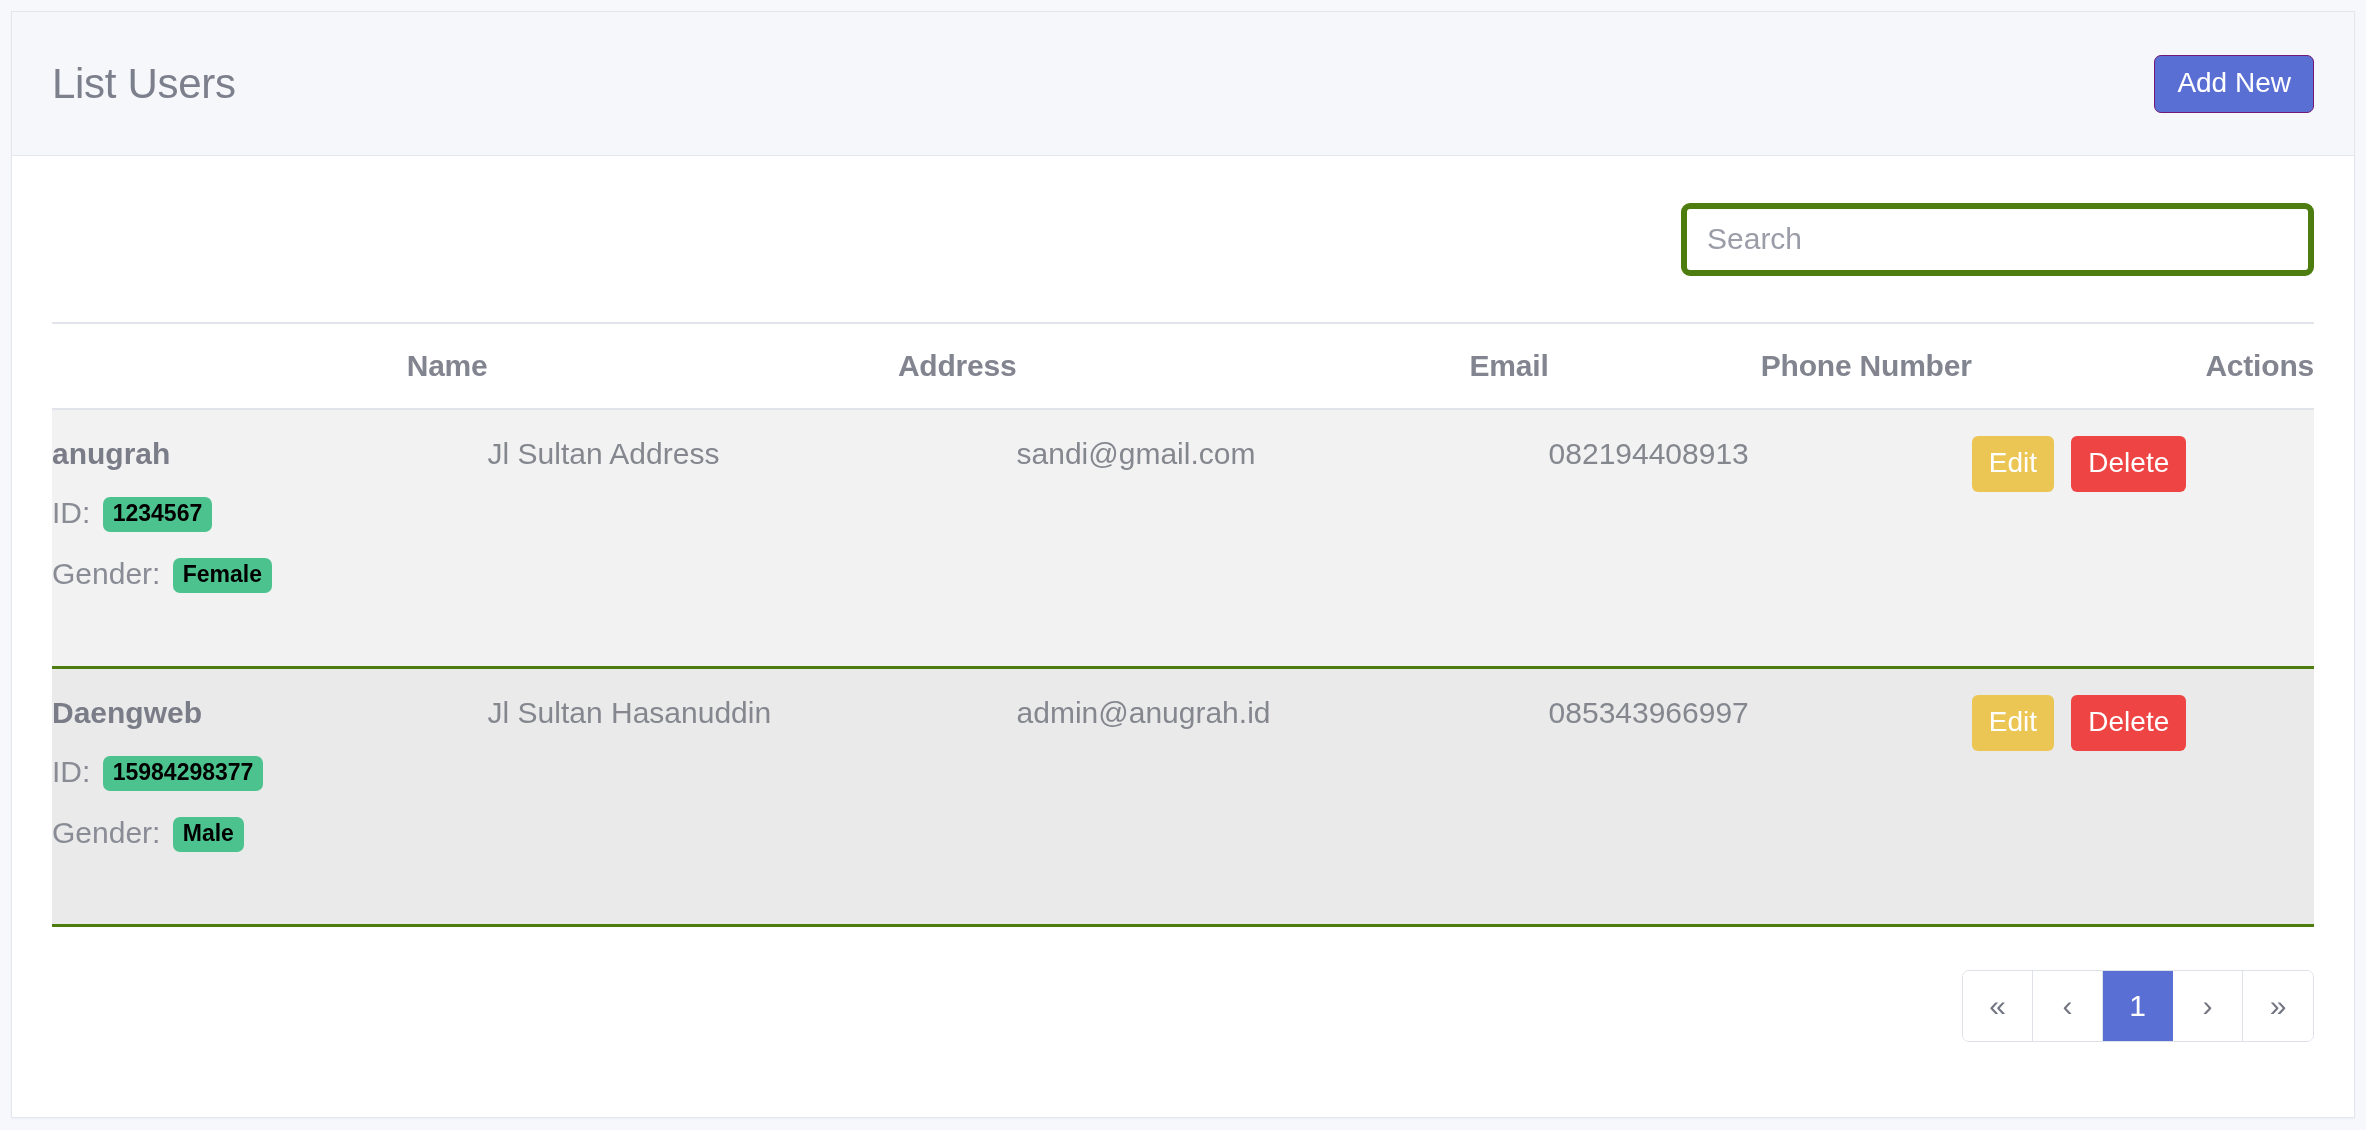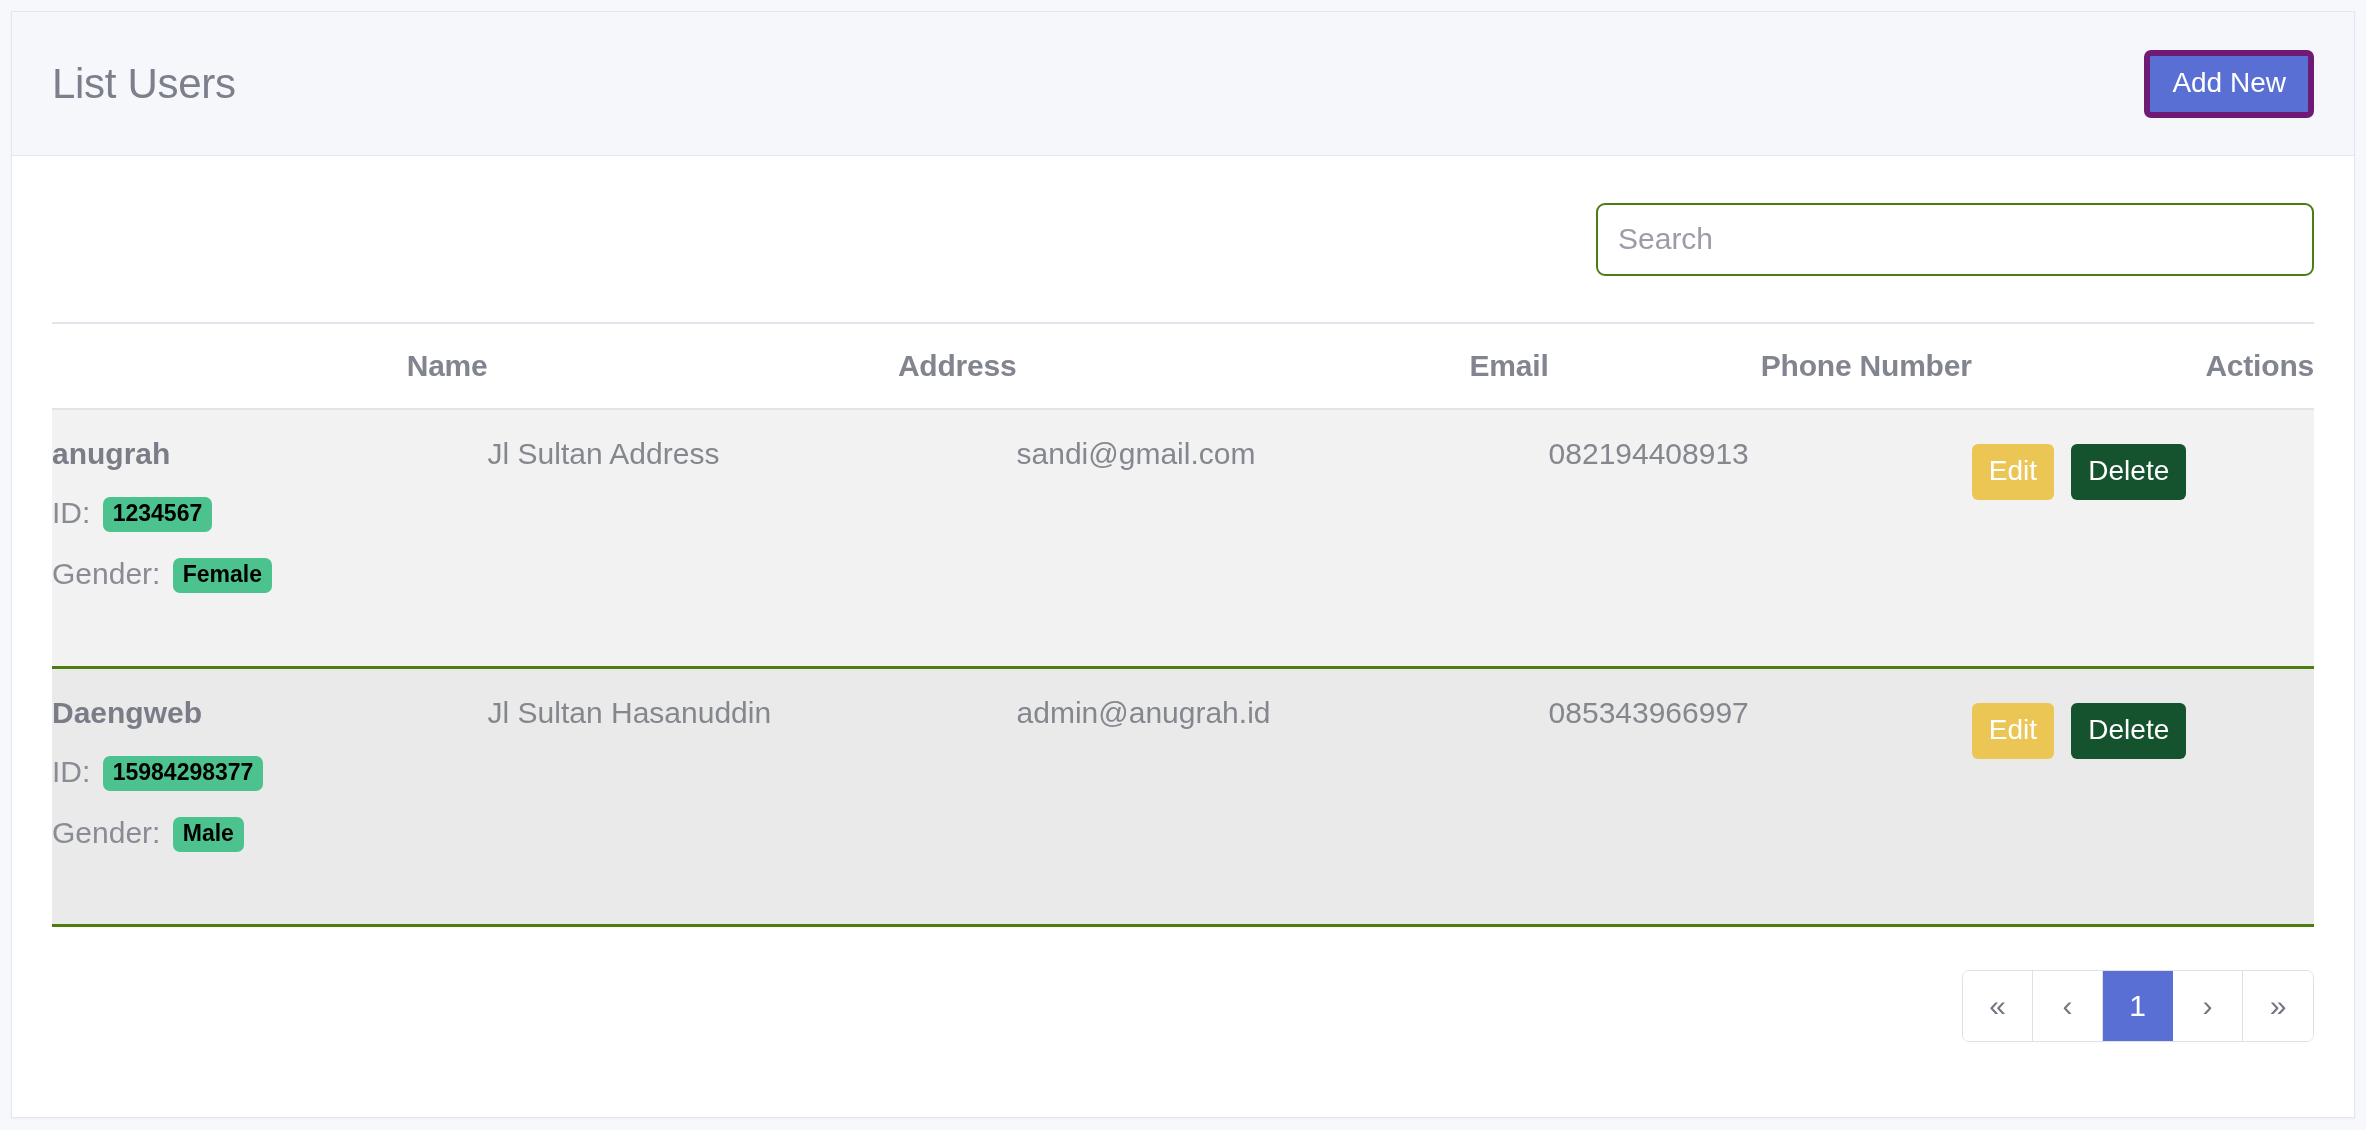--- a/index.html
+++ b/index.html
@@ -47,21 +47,21 @@
     font-size: 42px;
     font-weight: 400;
     color: #7c7f8c;
     letter-spacing: -0.3px;
     line-height: 1;
   }
 
   .btn-add {
     background: #5a6fd4;
     color: #ffffff;
-    border: 6px solid #701a75;
+    border: 1px solid #701a75;
     border-radius: 7px;
     font-size: 28px;
     font-family: "Liberation Sans", sans-serif;
     padding: 13px 22px 15px 22px;
     cursor: pointer;
     line-height: 1;
     white-space: nowrap;
   }
 
   
@@ -73,23 +73,23 @@
   }
 
   .search-row {
     height: 166px;
     display: flex;
     align-items: center;
     justify-content: flex-end;
   }
 
   .search-input {
-    width: 718px;
+    width: 633px;
     height: 73px;
-    border: 2px solid #4d7c0f;
+    border: 6px solid #4d7c0f;
     border-radius: 9px;
     background: #ffffff;
     font-size: 30px;
     font-family: "Liberation Sans", sans-serif;
     color: #4a4d59;
     padding: 0 20px;
     outline: none;
   }
   .search-input::placeholder { color: #9a9ca8; }
 
@@ -165,21 +165,21 @@
     border-radius: 6px;
     color: #ffffff;
     font-size: 28px;
     font-family: "Liberation Sans", sans-serif;
     line-height: 1;
     padding: 13px 17px 15px 17px;
     cursor: pointer;
   }
   .btn-edit   { background: #eec košt; }
   .btn-edit   { background: #ecc654; }
-  .btn-delete { background: #14532d; margin-left: 9px; margin-top: 8px; }
+  .btn-delete { background: #ef4444; margin-left: 9px; }
 
   
   .pagination-row {
     display: flex;
     justify-content: flex-end;
     padding-top: 43px;
   }
 
   .pagination {
     display: flex;

